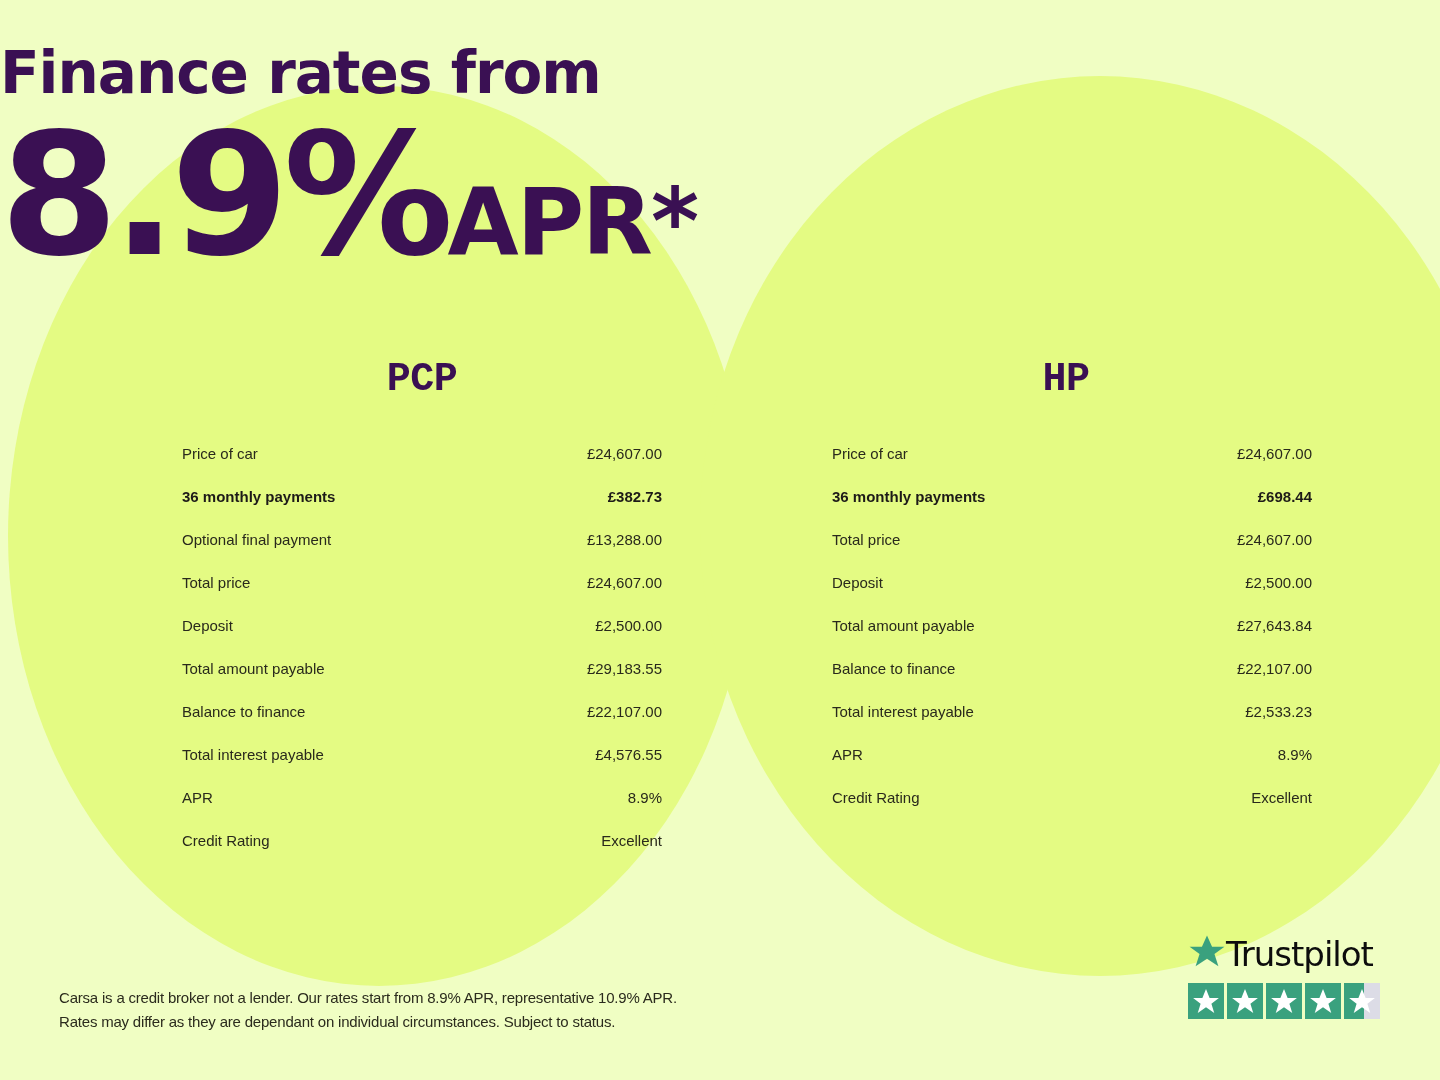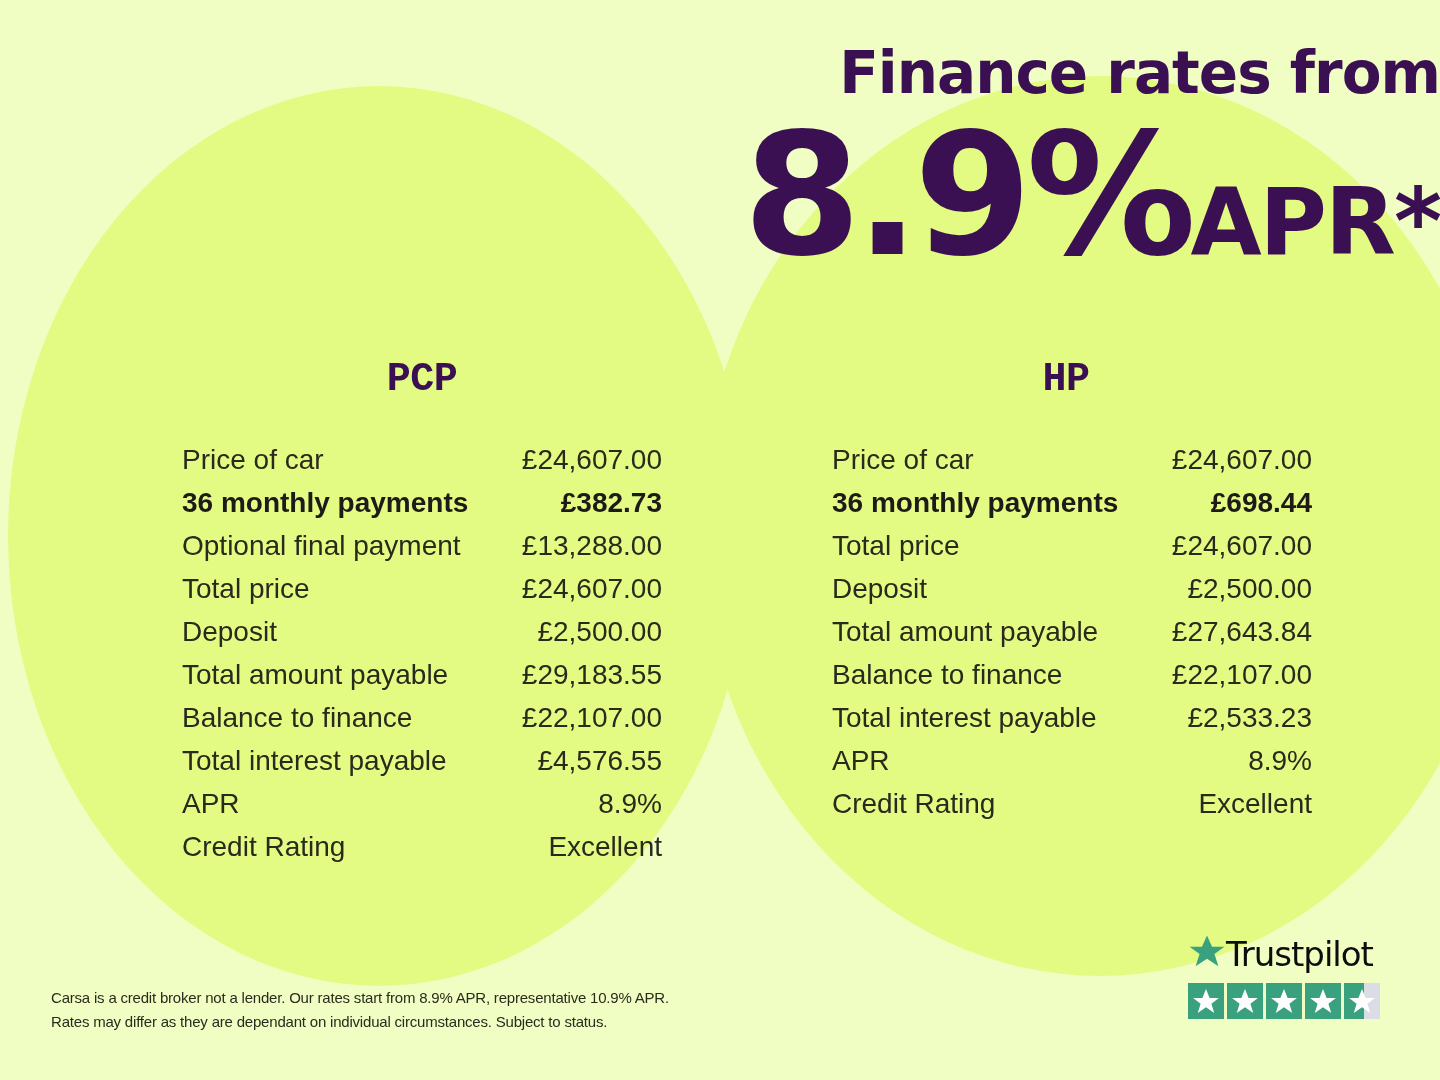--- a/index.html
+++ b/index.html
@@ -12,21 +12,21 @@
     position:relative;
   }
   .stage{position:relative;width:1440px;height:1080px;overflow:hidden;}
 
   
   .blob{position:absolute;border-radius:50%;background:#e4fb83;}
   .blob-left{left:8px;top:86px;width:742px;height:900px;}
   .blob-right{left:700px;top:76px;width:800px;height:900px;}
 
   
-  .headline-wrap{position:absolute;left:0;top:0;width:1440px;text-align:right;z-index:5;}
+  .headline-wrap{position:absolute;left:0;top:0;width:1440px;text-align:left;z-index:5;}
   .headline{
     margin:0;padding:0;
     font-family:"DejaVu Sans", sans-serif;
     font-weight:700;
     font-size:58px;
     letter-spacing:-1px;
     color:#3a1053;
     line-height:1;
     padding-top:44px;
   }
@@ -71,33 +71,33 @@
     margin:0 0 46px 0;
     line-height:1;
     letter-spacing:-0.5px;
   }
   .plan-hp .plan-title{padding-right:12px;}
 
   .row{
     display:flex;
     justify-content:space-between;
     align-items:baseline;
-    font-size:28px;
+    font-size:15px;
     color:#29291c;
     line-height:1;
     height:43px;
   }
   .row .label{text-align:left;white-space:nowrap;}
   .row .value{text-align:right;white-space:nowrap;}
   .row.bold .label,.row.bold .value{font-weight:700;color:#1d1a18;}
 
   
   .disclaimer{
     position:absolute;
-    left:51px;top:986px;
+    left:59px;top:986px;
     width:760px;
     font-size:15px;
     line-height:1.62;
     color:#2b2b1d;
     z-index:6;
     letter-spacing:-0.2px;
   }
   .disclaimer div{white-space:nowrap;}
 
   

